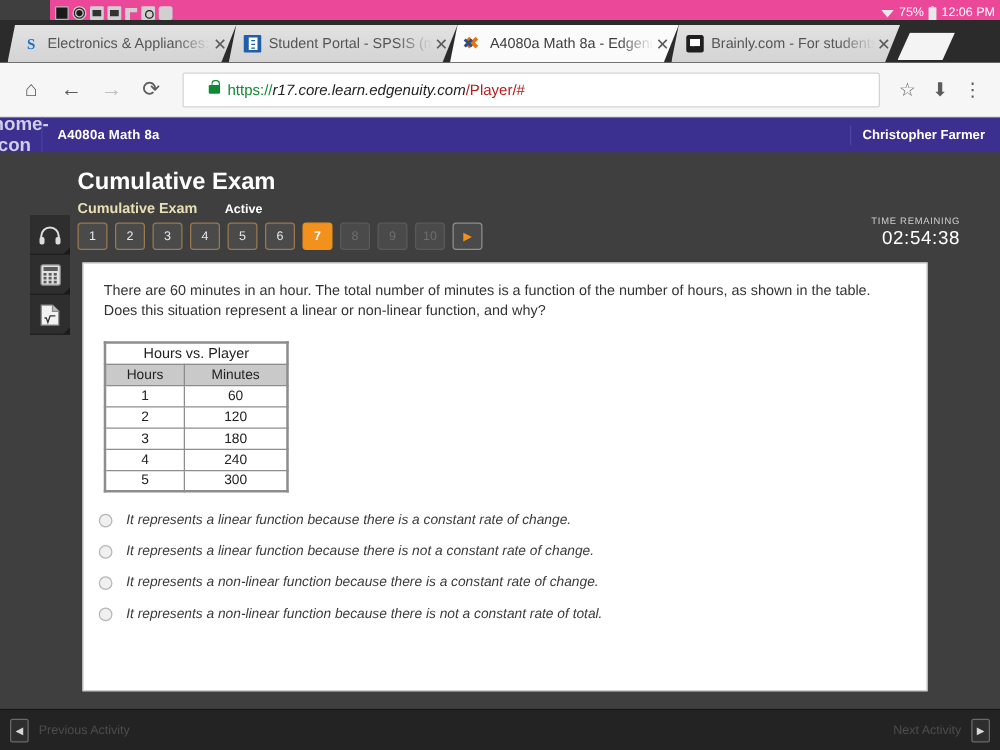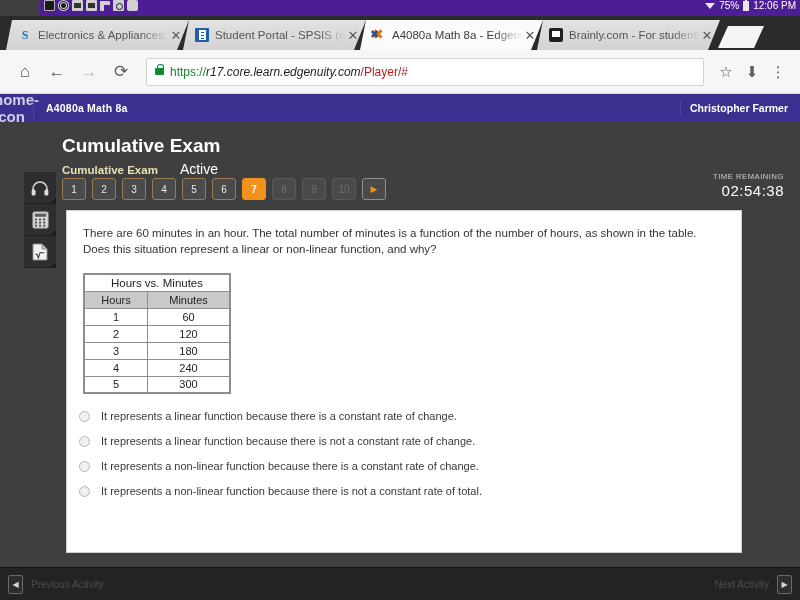--- a/index.html
+++ b/index.html
@@ -5,22 +5,22 @@
   * { box-sizing: border-box; margin: 0; padding: 0; }
   html, body {
     width: 800px; height: 600px;
     background: #3f3f3f;
     font-family: "Liberation Sans", sans-serif;
     overflow: hidden;
   }
 
   
   .status-bar {
-    height: 16px; background: #4c1d95; color: #fff;
-    display: flex; align-items: flex-start; justify-content: space-between;
+    height: 16px; background: #ec4899; color: #fff;
+    display: flex; align-items: flex-end; justify-content: space-between;
     padding: 0 4px;
     margin-left: 40px;
   }
   .status-left { display: flex; align-items: center; gap: 3px; }
   .status-ico {
     width: 11px; height: 11px; background: #d0d0d0;
     display: inline-block; position: relative; border-radius: 1px;
   }
   .status-ico.i0 { background: #1a1a1a; border: 1px solid #b5b5b5; }
   .status-ico.i1 { border-radius: 50%; background: radial-gradient(circle, #1a1a1a 2px, #d8d8d8 3px, #1a1a1a 4px, #d8d8d8 5px); }
@@ -91,21 +91,21 @@
     height: 44px; background: #f6f6f6; display: flex; align-items: center;
     padding: 0 10px; gap: 2px; border-bottom: 1px solid #d8d8d8;
   }
   .nav-btn {
     width: 30px; height: 30px; display:flex; align-items:center; justify-content:center;
     color: #5c5c5c; font-size: 17px; flex: 0 0 30px;
   }
   .nav-btn.dim { color: #c0c0c0; }
   .urlbar {
     flex: 1; height: 28px; background: #fff; border: 1px solid #d4d4d4;
-    border-radius: 2px; display: flex; align-items: center; padding: 0 8px;
+    border-radius: 2px; display: flex; align-items: center; padding: 0 20px;
     margin: 0 8px; font-size: 12px; overflow: hidden;
   }
   .lock {
     width: 9px; height: 7px; background: #0f8a34; position: relative; margin-right: 6px;
     border-radius: 1px; flex: 0 0 9px;
   }
   .lock::before {
     content:""; position:absolute; top:-4px; left:2px; width:5px; height:5px;
     border: 1.5px solid #0f8a34; border-bottom: none; border-radius: 3px 3px 0 0;
   }
@@ -132,33 +132,33 @@
     position: relative; height: 445px; background: #3f3f3f; overflow: hidden;
   }
   .exam-title {
     position: absolute; left: 62px; top: 13px;
     color: #fff; font-size: 19px; font-weight: bold;
   }
   .exam-sub-row {
     position: absolute; left: 62px; top: 39px; display: flex; align-items: baseline; gap: 22px;
   }
   .exam-sub { color: #e8e0b4; font-size: 11.5px; font-weight: bold; }
-  .exam-state { color: #ffffff; font-size: 14px; font-weight: normal; }
+  .exam-state { color: #ffffff; font-size: 10px; font-weight: bold; }
 
   .qnav { position: absolute; left: 62px; top: 56px; display: flex; gap: 6px; }
   .qbtn {
     width: 24px; height: 22px; border: 1px solid #9a7a4e; border-radius: 3px;
     background: #4a4a4a; color: #e9e9e9; font-size: 10px;
     display: flex; align-items: center; justify-content: center;
   }
   .qbtn.current { background: #f2921d; border-color: #f2921d; color: #fff; font-weight: bold; }
   .qbtn.locked { border-color: #5a5a5a; color: #6e6e6e; }
   .qbtn.arrow { border-color: #8f8f8f; color: #f2921d; font-size: 9px; }
 
-  .timer { position: absolute; right: 16px; top: 50px; text-align: center; color: #fff; }
+  .timer { position: absolute; right: 32px; top: 50px; text-align: center; color: #fff; }
   .timer-label { font-size: 7.5px; letter-spacing: 0.6px; color: #cfcfcf; }
   .timer-value { font-size: 15px; letter-spacing: 0.5px; margin-top: 1px; text-align: right; }
 
   
   .toolrail { position: absolute; left: 24px; top: 50px; width: 32px; }
   .tool {
     width: 32px; height: 32px; background: #2e2e2e; border-bottom: 1px solid #1f1f1f;
     display: flex; align-items: center; justify-content: center; position: relative;
   }
   .tool::after {
@@ -183,21 +183,21 @@
     border: 1px solid #8d8d8d; text-align: center; padding: 1px 0; font-weight: normal; height: 17px;
   }
   .dtable .caption-cell { background: #fff; font-size: 11.5px; }
   .dtable .hdr { background: #c9c9c9; }
   .options { margin: 16px 0 0 12px; }
   .opt { display: flex; align-items: flex-start; margin-bottom: 12px; }
   .radio {
     width: 11px; height: 11px; border-radius: 50%;
     border: 1px solid #b6b6b6; background: #f0f0f0; flex: 0 0 11px; margin-top: 1px;
   }
-  .opt-label { margin-left: 11px; font-size: 11px; color: #3a3a3a; line-height: 13px; }
+  .opt-label { margin-left: 11px; font-size: 11px; color: #3a3a3a; line-height: 13px; font-style: italic; }
 
   
   .activity-bar {
     height: 33px; background: #232323; display: flex; align-items: center;
     justify-content: space-between; padding: 0 8px; border-top: 1px solid #151515;
   }
   .act-group { display: flex; align-items: center; gap: 8px; }
   .act-arrow {
     width: 15px; height: 19px; border: 1px solid #6a6a6a; border-radius: 2px;
     background: #2e2e2e; color: #d8d8d8; font-size: 8px;
@@ -342,21 +342,21 @@
       </svg>
     </div>
   </div>
 
   <div class="card">
     <div class="qtext">There are 60 minutes in an hour. The total number of minutes is a function of the number of hours, as shown in the table. Does this situation represent a linear or non-linear function, and why?</div>
 
     <table class="dtable">
       <tbody>
           <tr>
-        <td class="caption-cell" colspan="2">Hours vs. Minutes</td>
+        <td class="caption-cell" colspan="2">Hours vs. Player</td>
       </tr>
       <tr>
         <th class="hdr">Hours</th>
         <th class="hdr">Minutes</th>
       </tr>
       <tr>
         <td>1</td>
         <td>60</td>
       </tr>
       <tr>

